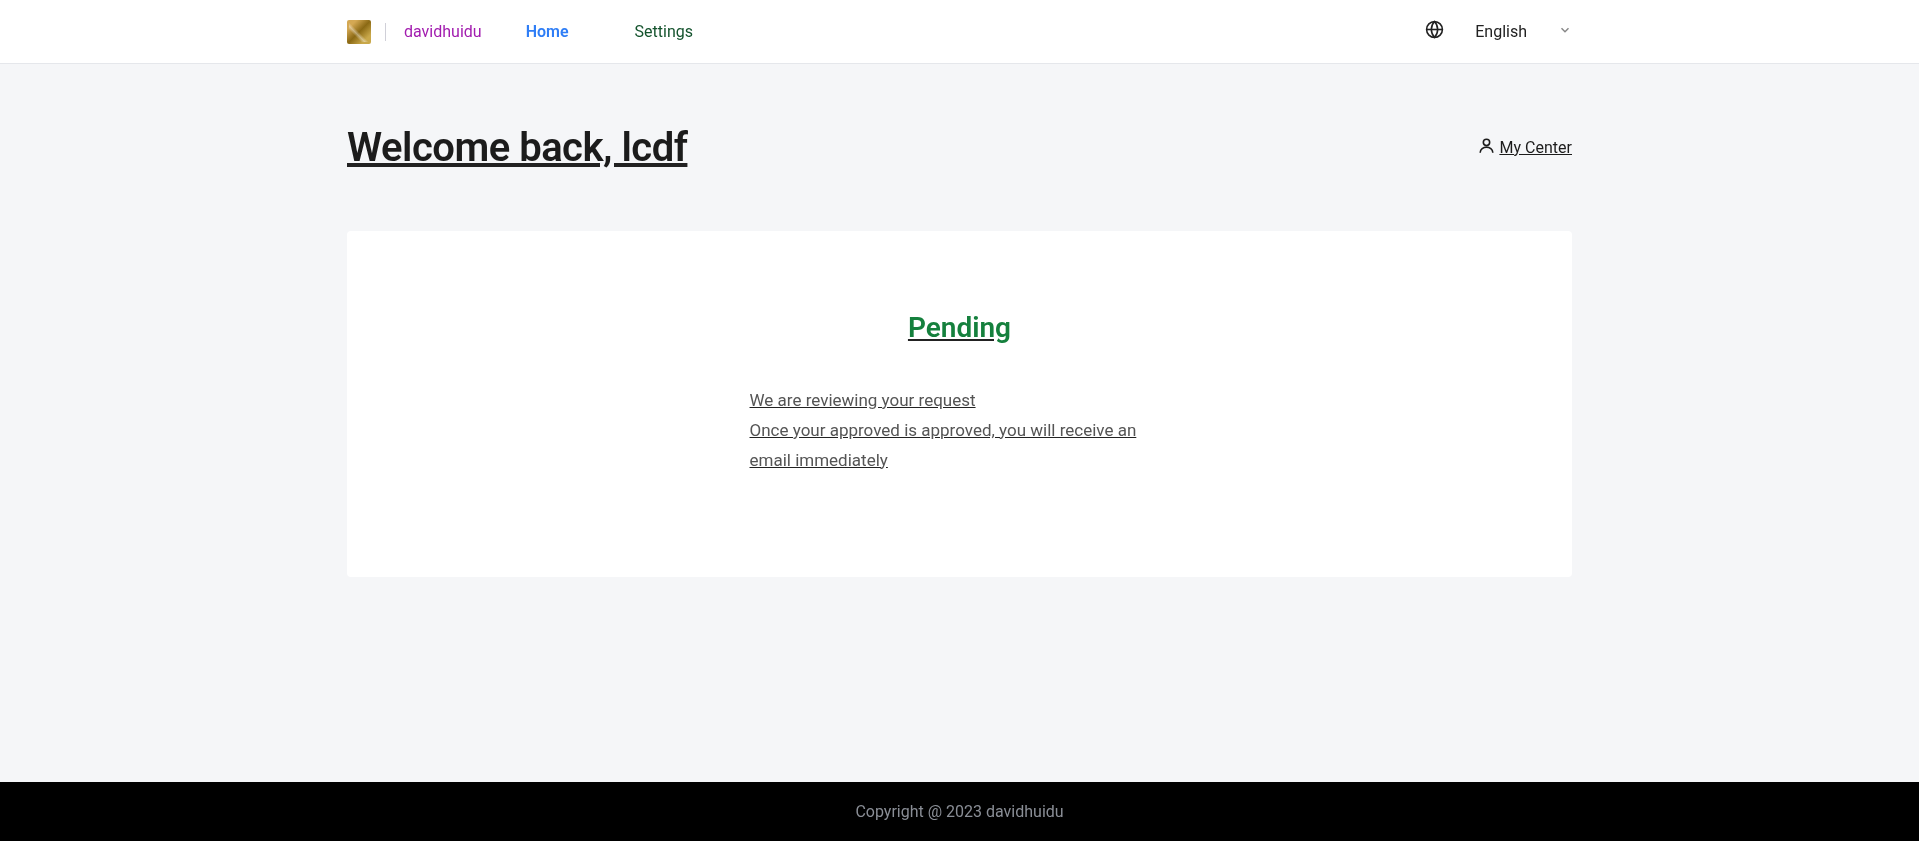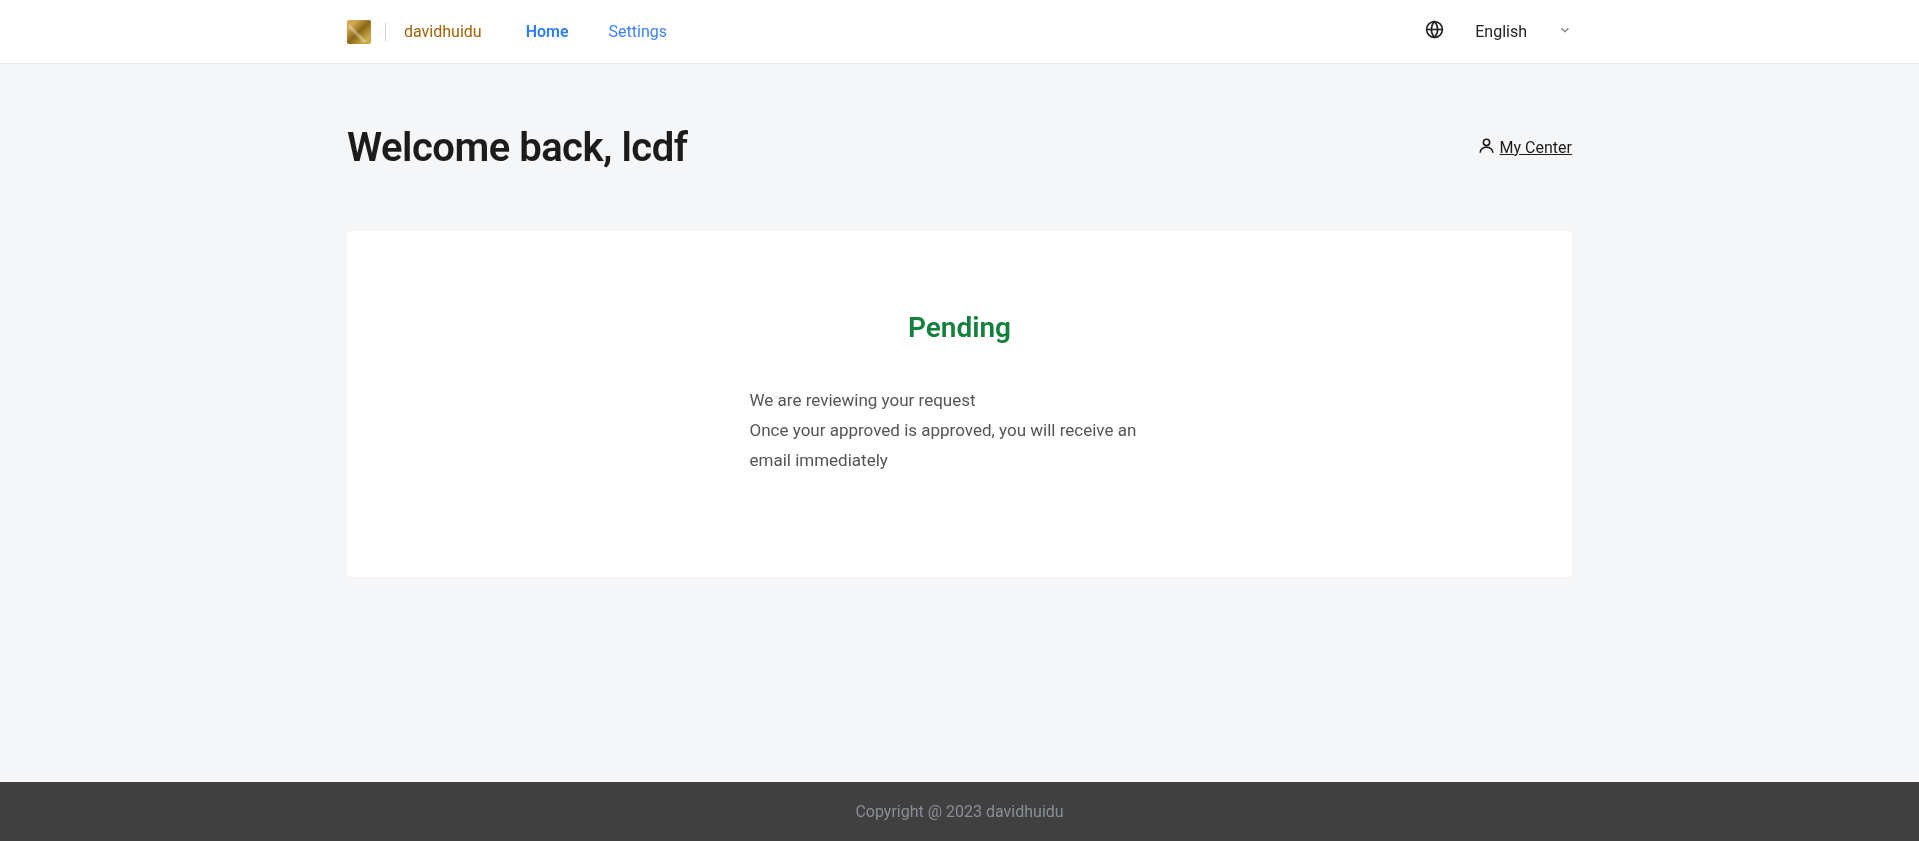--- a/index.html
+++ b/index.html
@@ -49,30 +49,30 @@
       background: linear-gradient(45deg, transparent 30%, rgba(255,255,255,0.4) 40%, transparent 50%);
     }
     .vdivider {
       width: 1px;
       height: 18px;
       background: #d0d0d8;
       margin: 0 4px 0 0;
     }
     .brand {
       font-size: 16px;
-      color: #a16207;
+      color: #a21caf;
       margin-right: 30px;
     }
     .nav {
       display: flex;
-      gap: 40px;
+      gap: 66px;
     }
     .nav-item {
       font-size: 16px;
-      color: #3b82f6;
+      color: #14532d;
       cursor: pointer;
       line-height: 64px;
     }
     .nav-item.active {
       color: #2f7ef6;
       font-weight: 600;
     }
     .header-right {
       display: flex;
       align-items: center;
@@ -93,20 +93,21 @@
     .chevron-icon svg {
       width: 14px;
       height: 14px;
     }
     .content-wrapper {
       flex: 1;
       max-width: 1225px;
       width: 100%;
       margin: 0 auto;
       padding-top: 60px;
+      text-decoration: underline;
     }
     .welcome-row {
       display: flex;
       justify-content: space-between;
       align-items: center;
       margin-bottom: 60px;
     }
     .welcome-title {
       font-size: 40px;
       font-weight: 600;
@@ -142,21 +143,21 @@
       margin-bottom: 42px;
     }
     .pending-body {
       max-width: 420px;
       margin: 12px auto;
       font-size: 17px;
       line-height: 1.75;
       color: #555;
     }
     .footer {
-      background: #404040;
+      background: #000000;
       color: #8a8e96;
       text-align: center;
       font-size: 16px;
       padding: 20px 0;
       margin-top: 60px;
     }
   </style>
 </head>
 <body>
 

